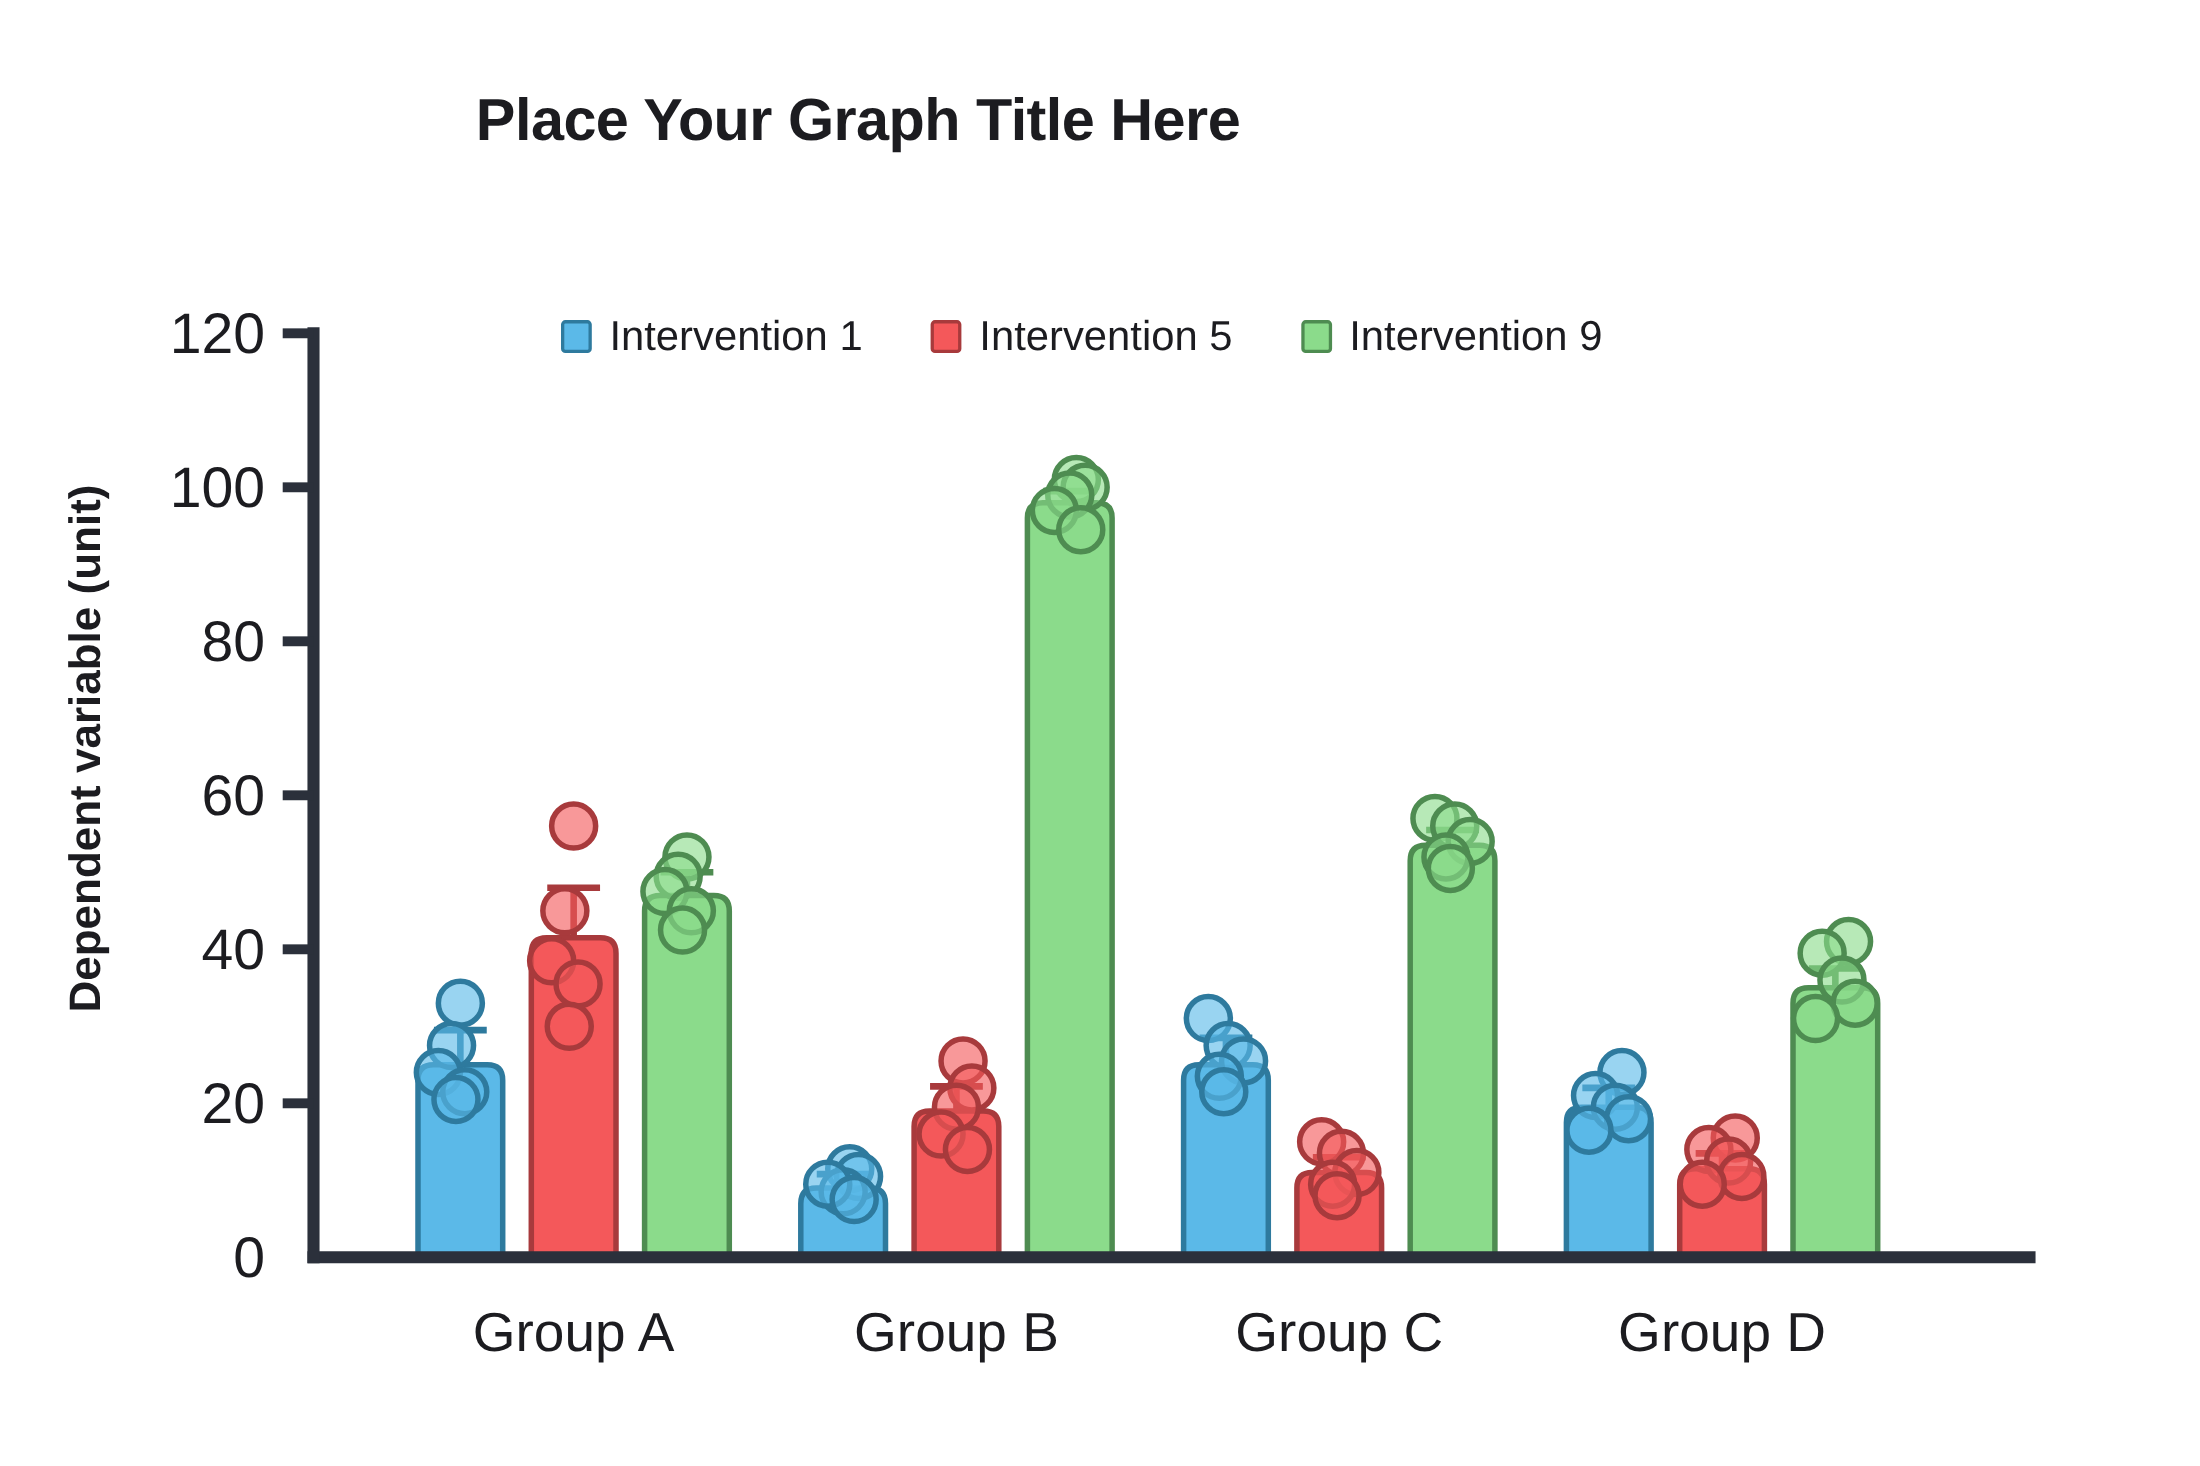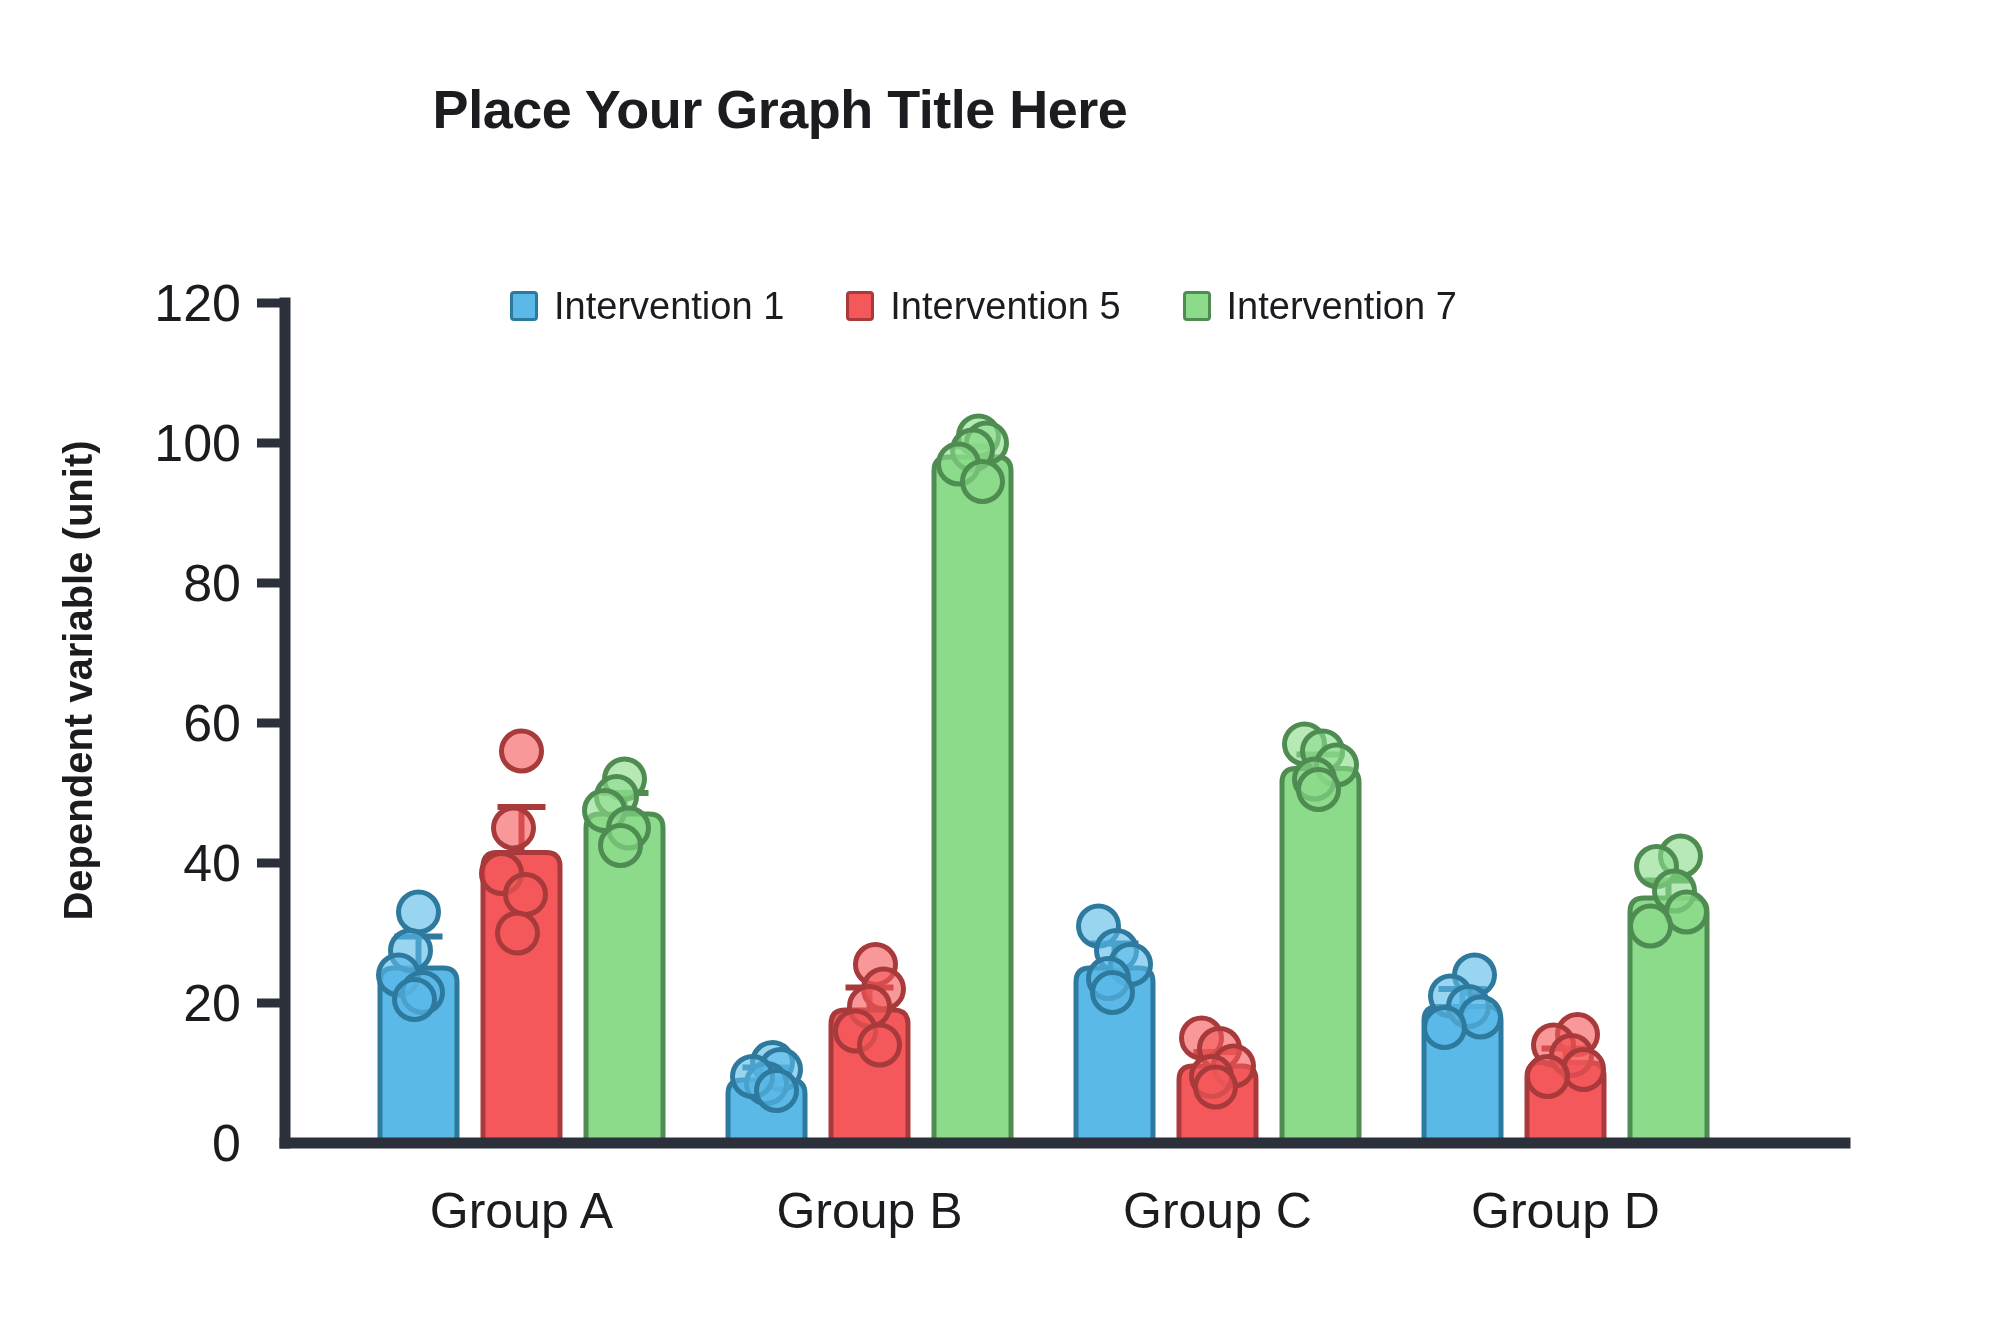--- a/index.html
+++ b/index.html
@@ -46,21 +46,21 @@
     <div class="legend-item">
       <span class="legend-swatch" style="background:#5BB9E8;border:3px solid #2E7A9E;"></span>
       <span class="legend-label">Intervention 1</span>
     </div>
     <div class="legend-item">
       <span class="legend-swatch" style="background:#F4585A;border:3px solid #A83A3C;"></span>
       <span class="legend-label">Intervention 5</span>
     </div>
     <div class="legend-item">
       <span class="legend-swatch" style="background:#8BDB8B;border:3px solid #4E8C51;"></span>
-      <span class="legend-label">Intervention 7</span>
+      <span class="legend-label">Intervention 9</span>
     </div>
   </div>
 
   <svg id="plot" viewBox="0 0 2000 1333" width="2000" height="1333" xmlns="http://www.w3.org/2000/svg">
     <g id="svg-bars">
         <path d="M 380 1143 L 380 982 Q 380 968 394 968 L 443 968 Q 457 968 457 982 L 457 1143 Z" fill="#5BB9E8" stroke="#2E7A9E" stroke-width="5" stroke-linejoin="round"></path>
         <path d="M 728 1143 L 728 1094 Q 728 1080 742 1080 L 791 1080 Q 805 1080 805 1094 L 805 1143 Z" fill="#5BB9E8" stroke="#2E7A9E" stroke-width="5" stroke-linejoin="round"></path>
         <path d="M 1076 1143 L 1076 982 Q 1076 968 1090 968 L 1139 968 Q 1153 968 1153 982 L 1153 1143 Z" fill="#5BB9E8" stroke="#2E7A9E" stroke-width="5" stroke-linejoin="round"></path>
         <path d="M 1424 1143 L 1424 1020.5 Q 1424 1006.5 1438 1006.5 L 1487 1006.5 Q 1501 1006.5 1501 1020.5 L 1501 1143 Z" fill="#5BB9E8" stroke="#2E7A9E" stroke-width="5" stroke-linejoin="round"></path>
         <path d="M 483 1143 L 483 866.5 Q 483 852.5 497 852.5 L 546 852.5 Q 560 852.5 560 866.5 L 560 1143 Z" fill="#F4585A" stroke="#A83A3C" stroke-width="5" stroke-linejoin="round"></path>

